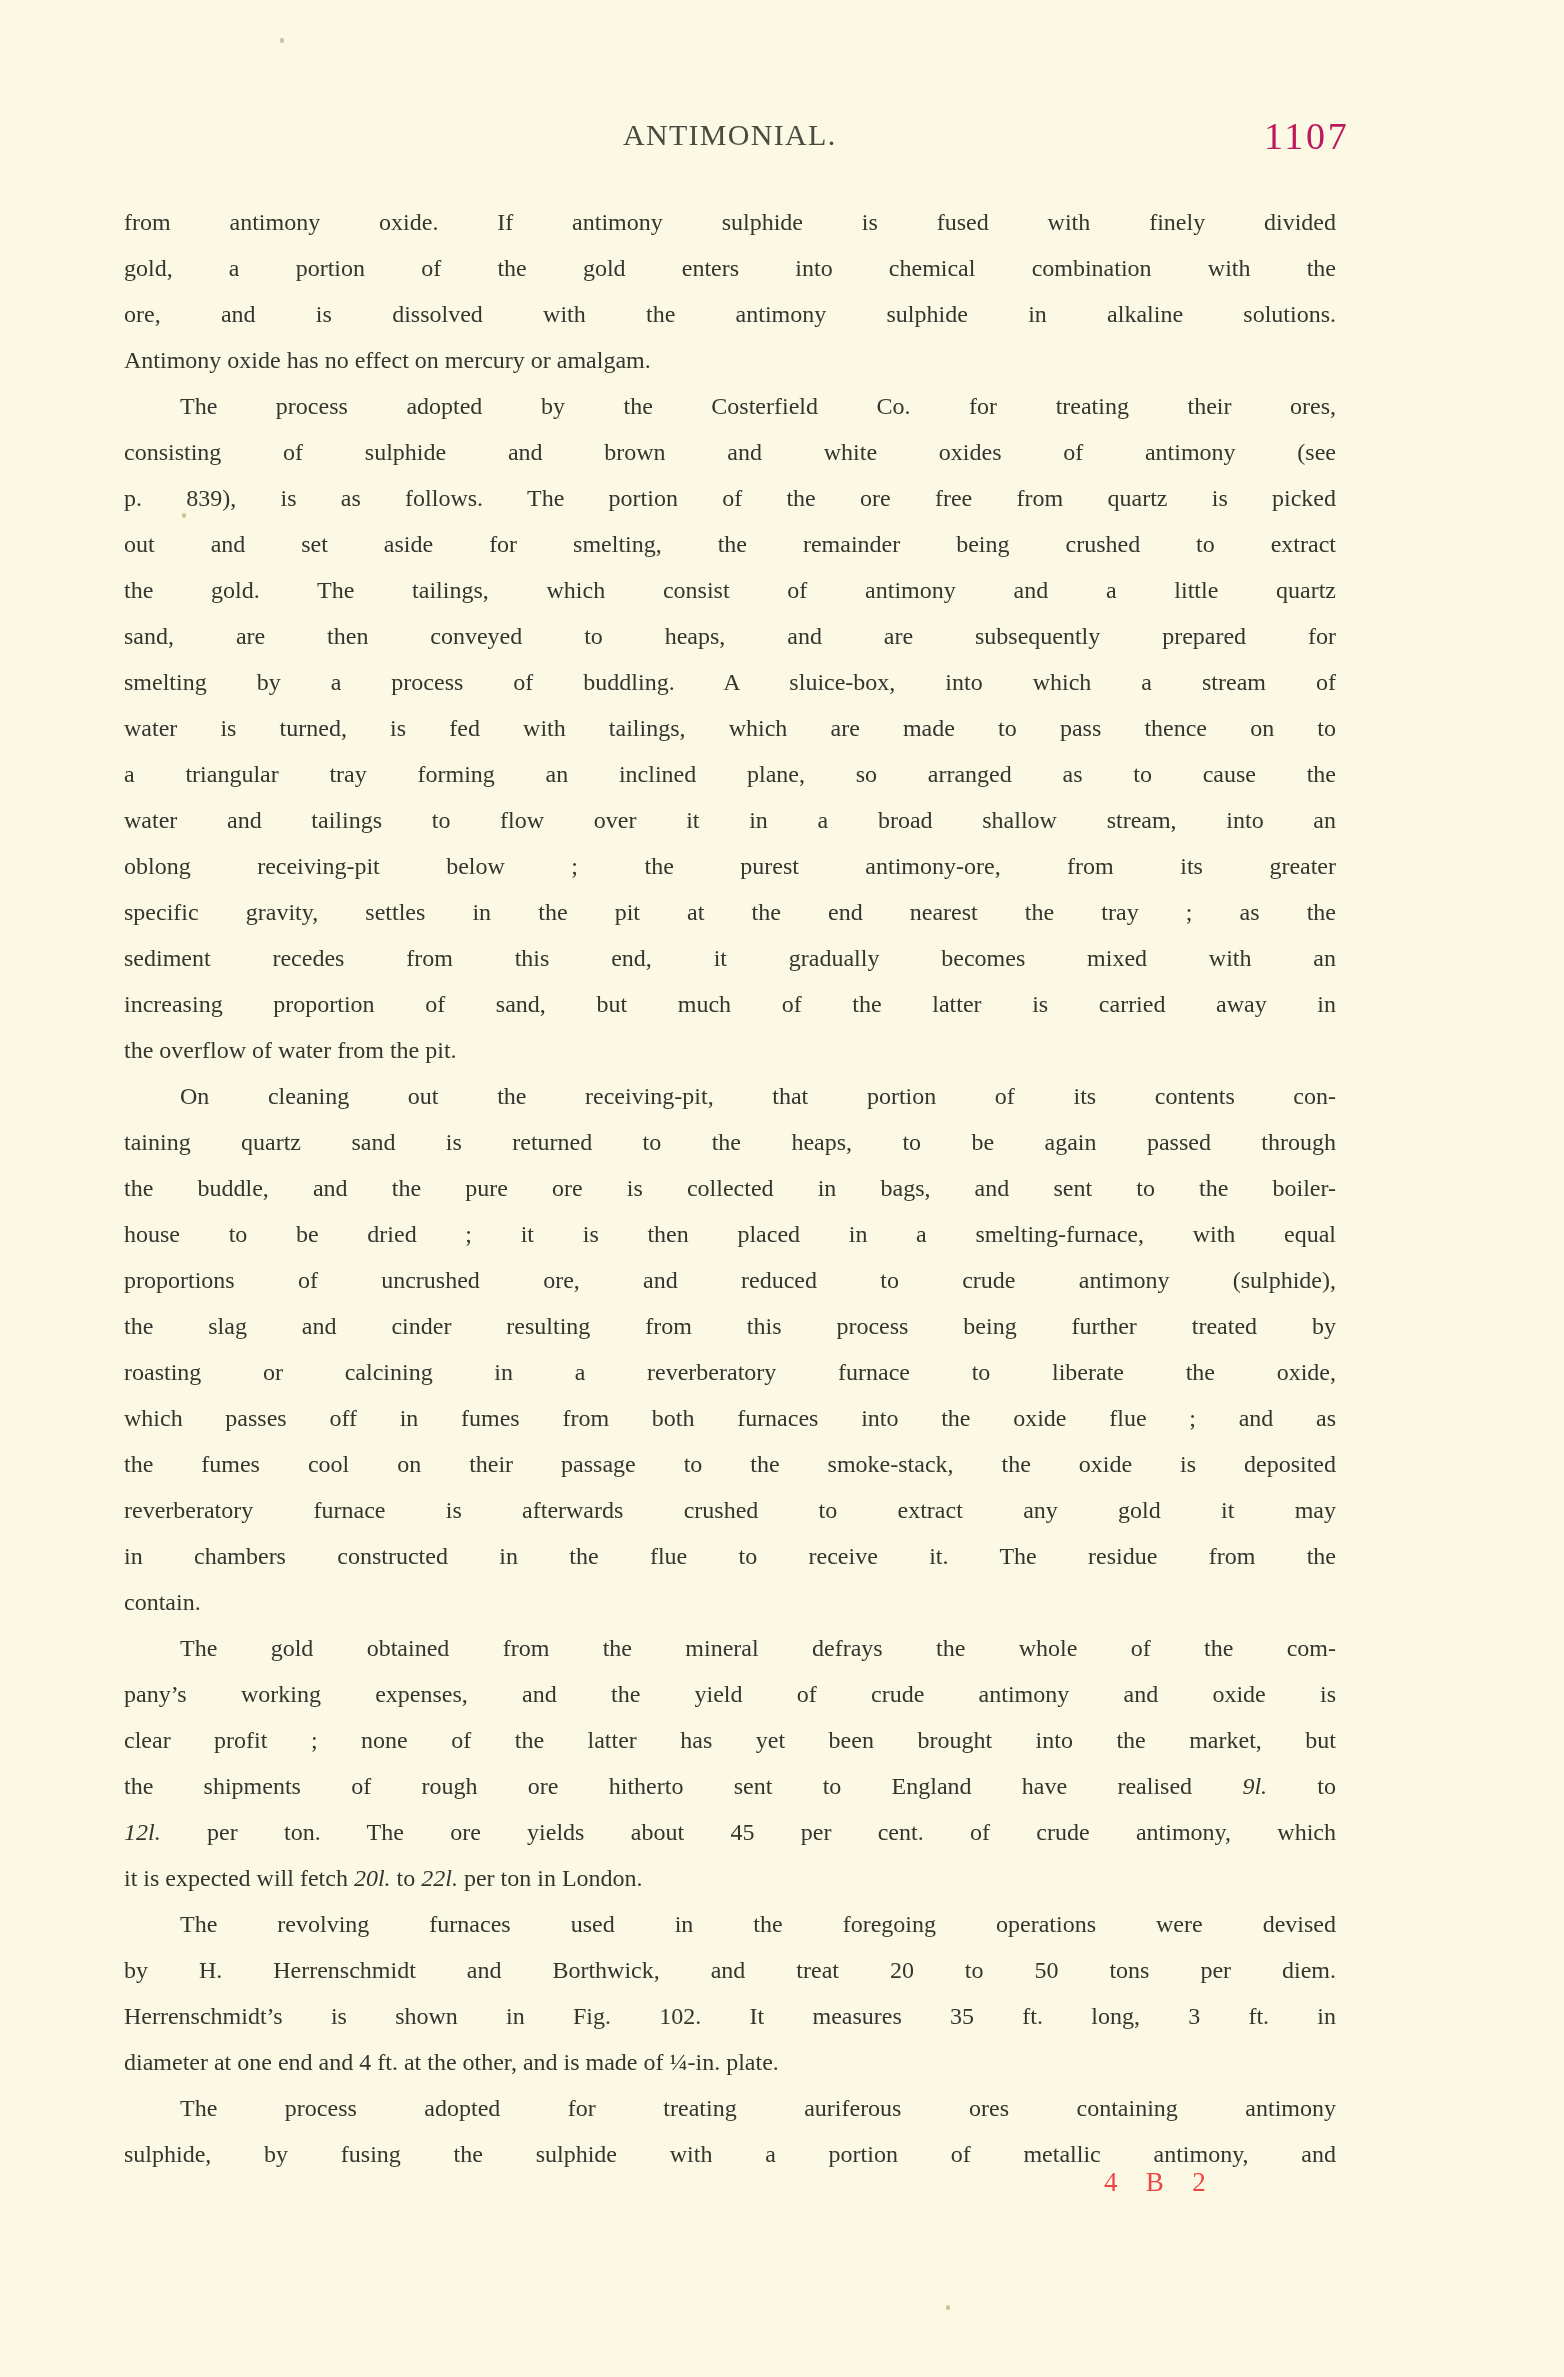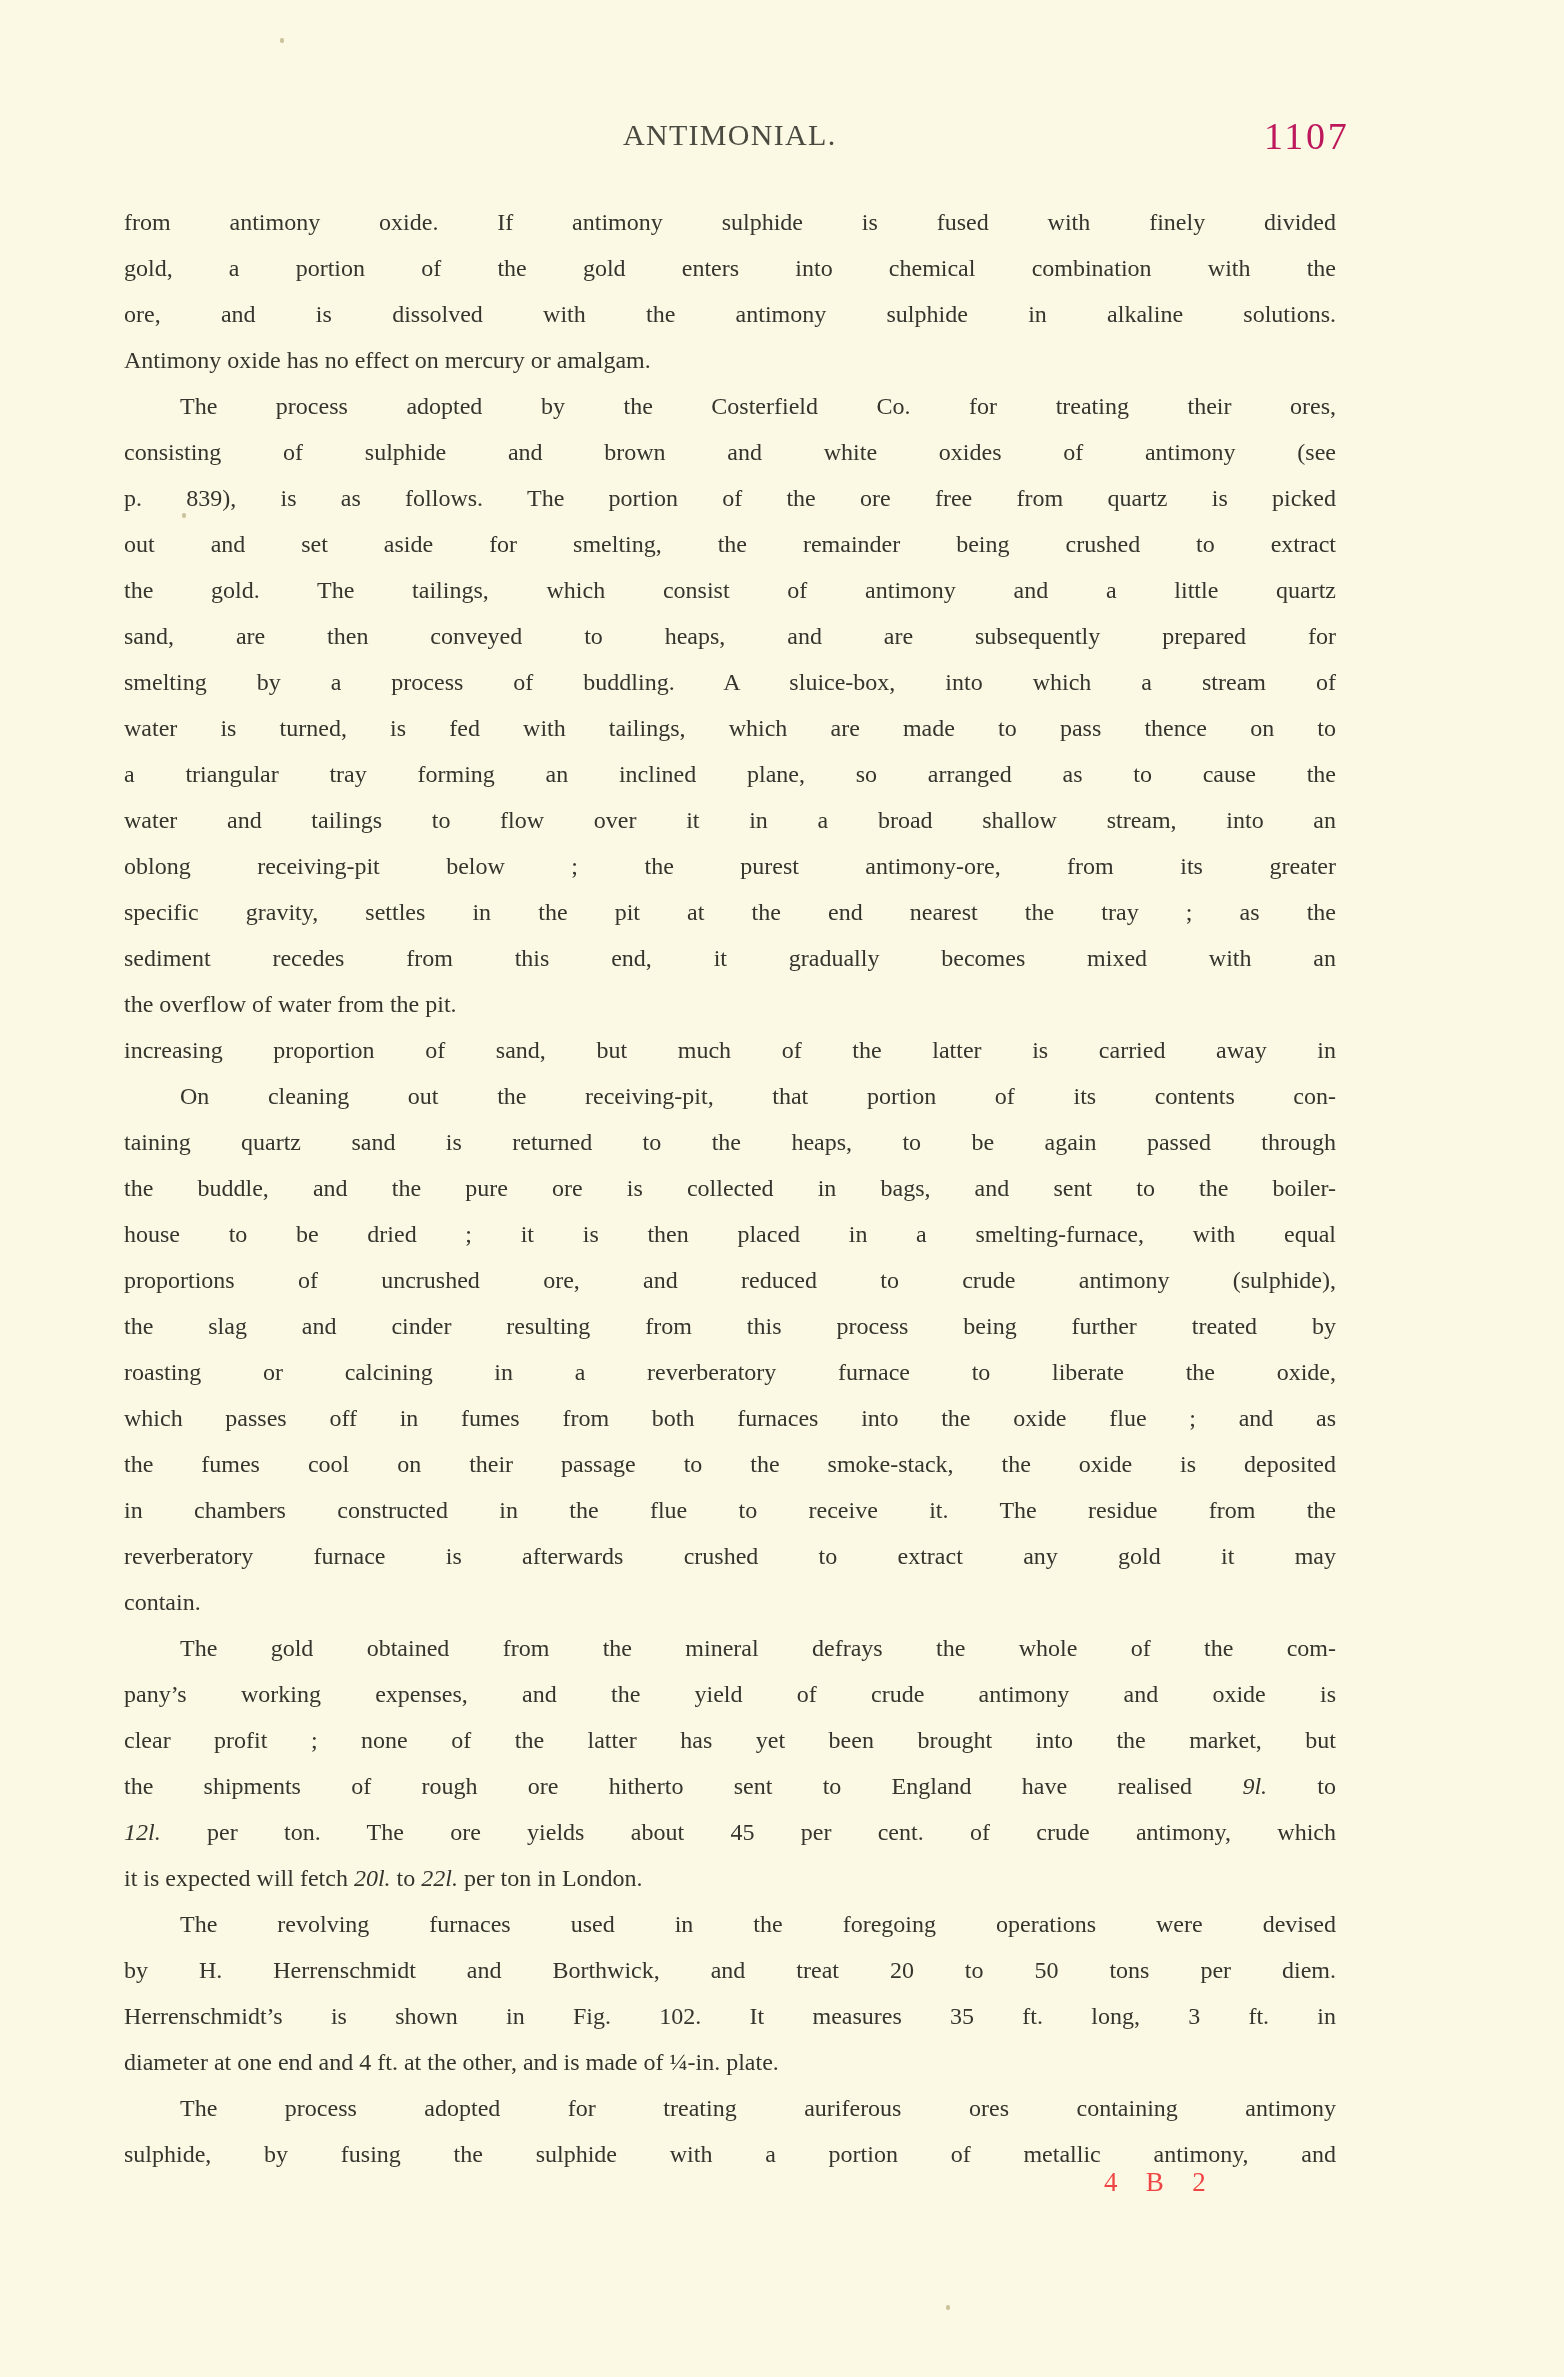--- a/index.html
+++ b/index.html
@@ -92,35 +92,35 @@
       <span class="line">out and set aside for smelting, the remainder being crushed to extract</span>
       <span class="line">the gold.  The tailings, which consist of antimony and a little quartz</span>
       <span class="line">sand, are then conveyed to heaps, and are subsequently prepared for</span>
       <span class="line">smelting by a process of buddling.  A sluice-box, into which a stream of</span>
       <span class="line">water is turned, is fed with tailings, which are made to pass thence on to</span>
       <span class="line">a triangular tray forming an inclined plane, so arranged as to cause the</span>
       <span class="line">water and tailings to flow over it in a broad shallow stream, into an</span>
       <span class="line">oblong receiving-pit below ; the purest antimony-ore, from its greater</span>
       <span class="line">specific gravity, settles in the pit at the end nearest the tray ; as the</span>
       <span class="line">sediment recedes from this end, it gradually becomes mixed with an</span>
+      <span class="line">increasing proportion of sand, but much of the latter is carried away in</span>
       <span class="line last">the overflow of water from the pit.</span>
-      <span class="line">increasing proportion of sand, but much of the latter is carried away in</span>
     </div>
     <div class="para">
       <span class="line" style="padding-left: 56px;">On cleaning out the receiving-pit, that portion of its contents con-</span>
       <span class="line">taining quartz sand is returned to the heaps, to be again passed through</span>
       <span class="line">the buddle, and the pure ore is collected in bags, and sent to the boiler-</span>
       <span class="line">house to be dried ; it is then placed in a smelting-furnace, with equal</span>
       <span class="line">proportions of uncrushed ore, and reduced to crude antimony (sulphide),</span>
       <span class="line">the slag and cinder resulting from this process being further treated by</span>
       <span class="line">roasting or calcining in a reverberatory furnace to liberate the oxide,</span>
       <span class="line">which passes off in fumes from both furnaces into the oxide flue ; and as</span>
       <span class="line">the fumes cool on their passage to the smoke-stack, the oxide is deposited</span>
+      <span class="line">reverberatory furnace is afterwards crushed to extract any gold it may</span>
       <span class="line">in chambers constructed in the flue to receive it.  The residue from the</span>
-      <span class="line">reverberatory furnace is afterwards crushed to extract any gold it may</span>
       <span class="line last">contain.</span>
     </div>
     <div class="para">
       <span class="line" style="padding-left: 56px;">The gold obtained from the mineral defrays the whole of the com-</span>
       <span class="line">pany’s working expenses, and the yield of crude antimony and oxide is</span>
       <span class="line">clear profit ; none of the latter has yet been brought into the market, but</span>
       <span class="line">the shipments of rough ore hitherto sent to England have realised <i>9l.</i> to</span>
       <span class="line"><i>12l.</i> per ton.  The ore yields about 45 per cent. of crude antimony, which</span>
       <span class="line last">it is expected will fetch <i>20l.</i> to <i>22l.</i> per ton in London.</span>
     </div>

